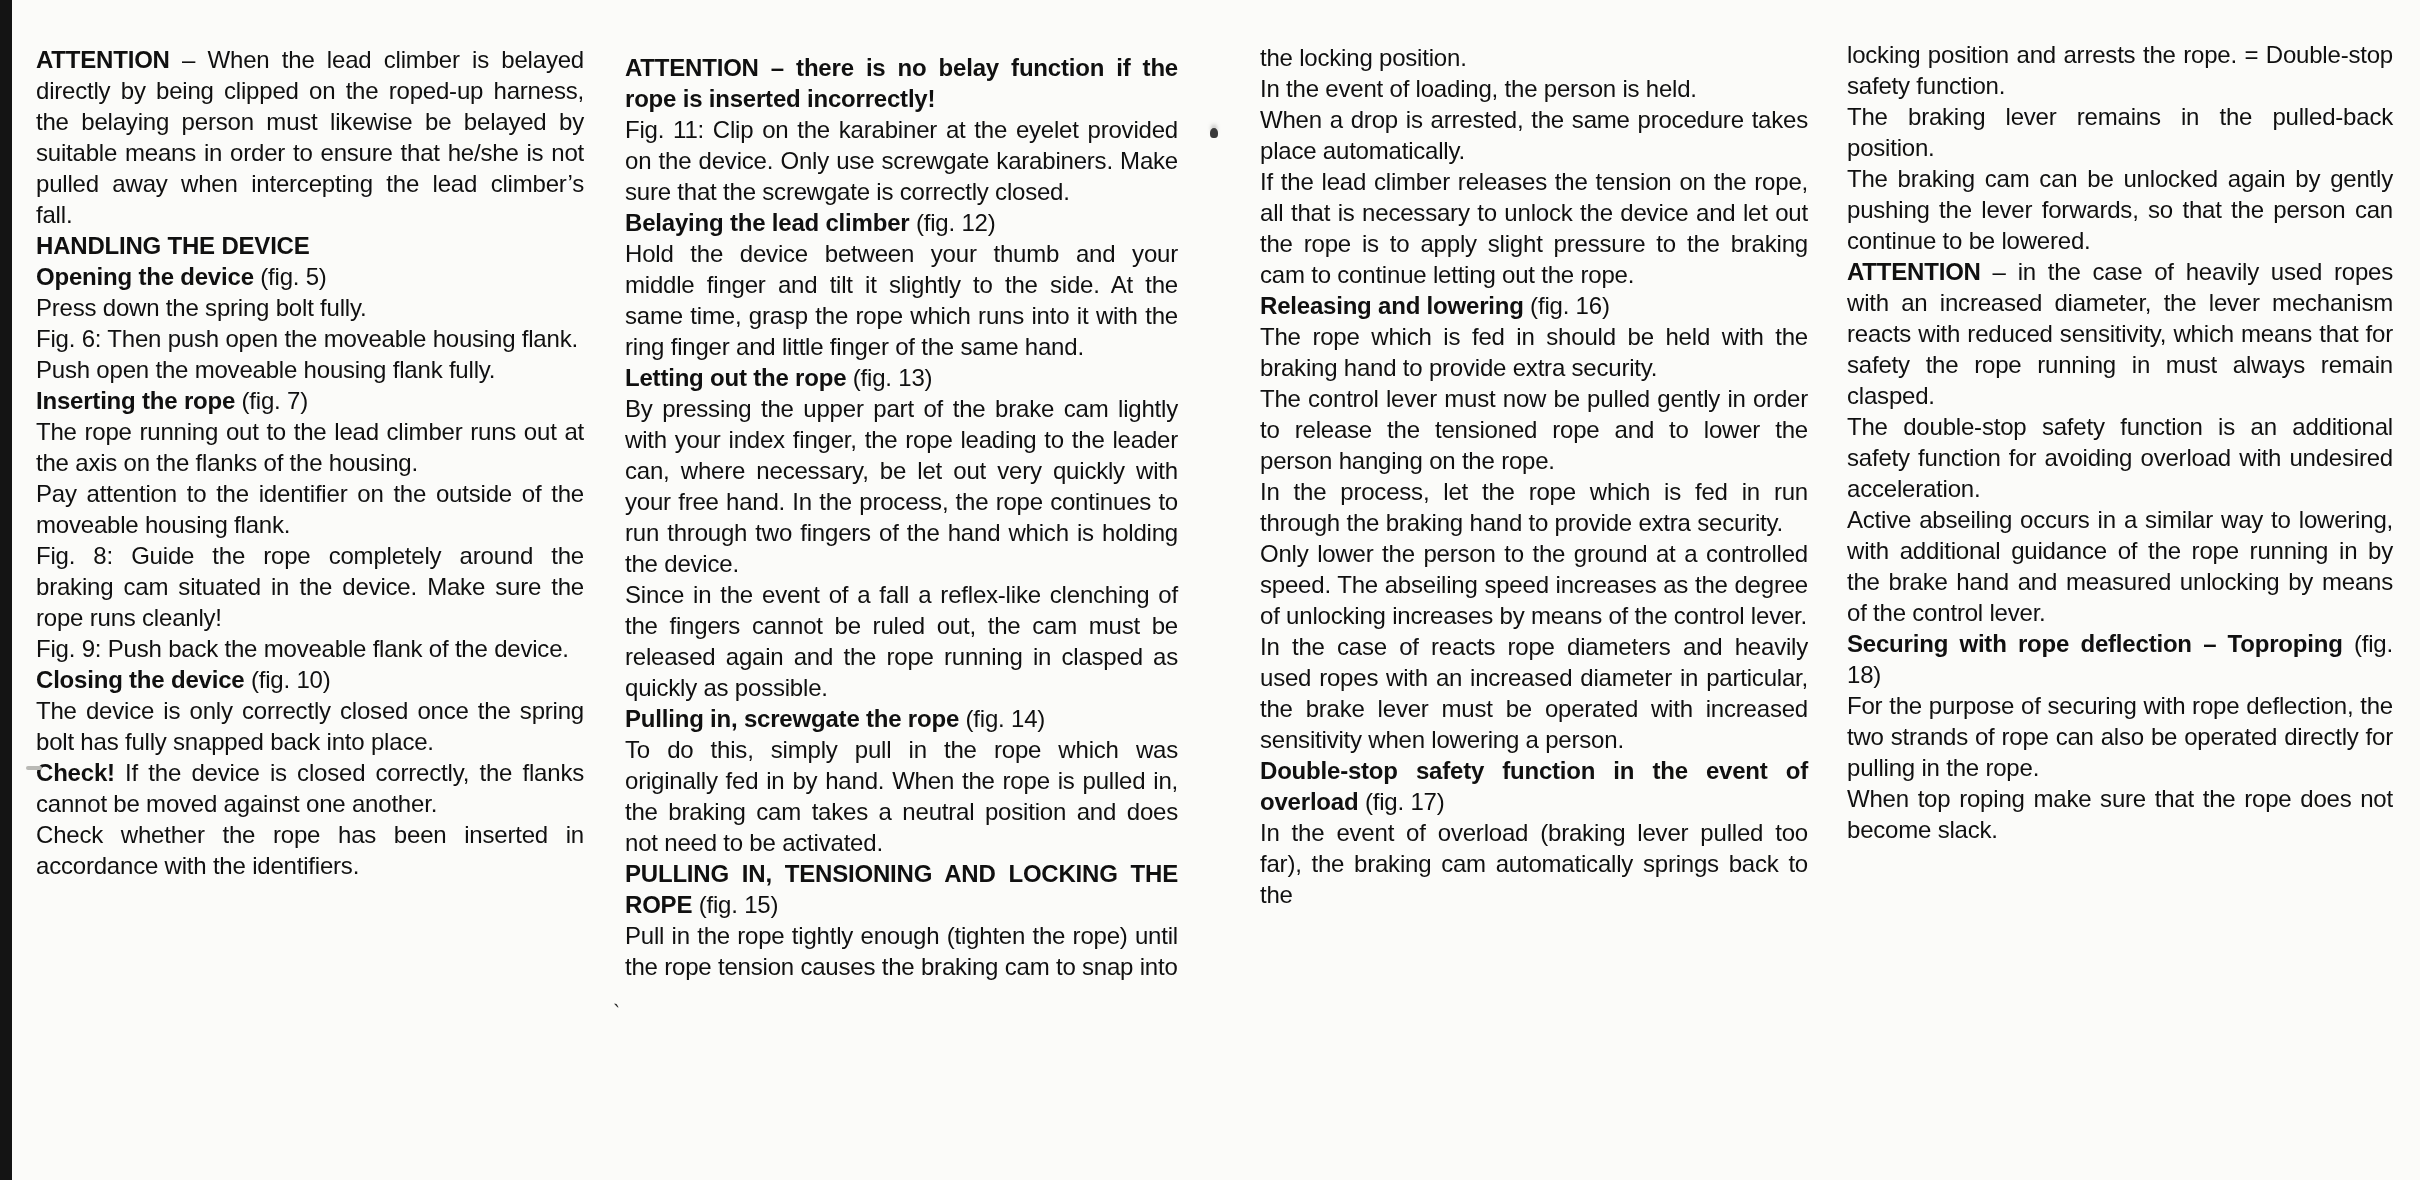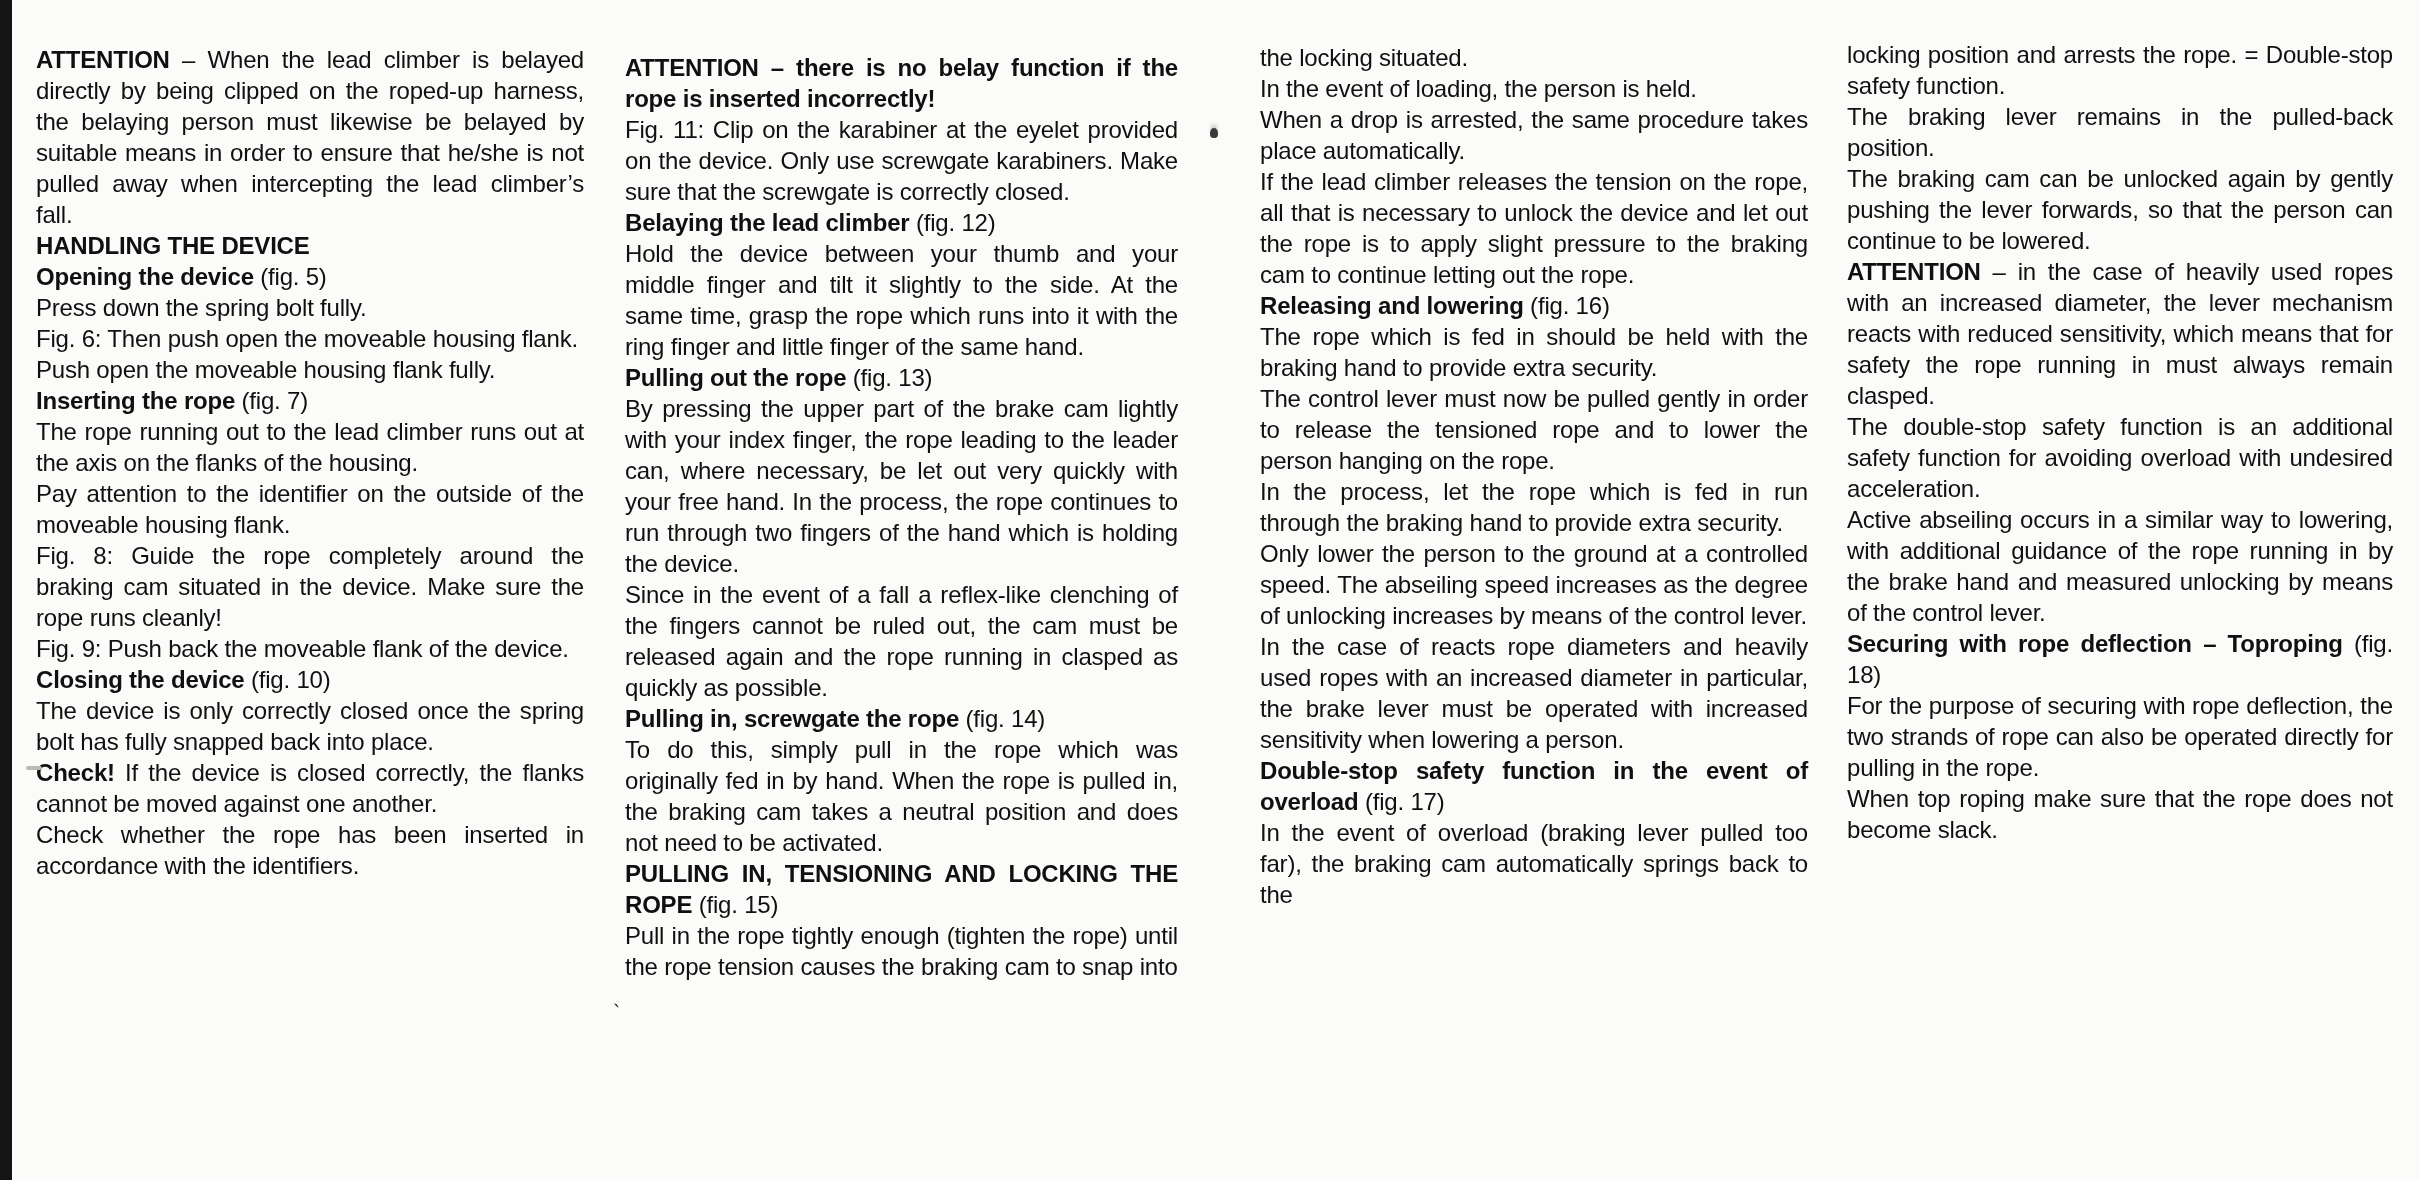--- a/index.html
+++ b/index.html
@@ -67,30 +67,30 @@
       <div class="block p"><span class="bold">Closing the device</span><span> (fig. 10)</span></div>
       <div class="block cont"><span>The device is only correctly closed once the spring bolt has fully snapped back into place.</span></div>
       <div class="block p"><span class="bold">Check!</span><span> If the device is closed correctly, the flanks cannot be moved against one another.</span></div>
       <div class="block cont"><span>Check whether the rope has been inserted in accordance with the identifiers.</span></div>
     </div>
   <div class="col" data-col="1">
       <div class="block p"><span class="bold">ATTENTION – there is no belay function if the rope is inserted incorrectly!</span></div>
       <div class="block p"><span>Fig. 11: Clip on the karabiner at the eyelet provided on the device. Only use screwgate karabiners. Make sure that the screwgate is correctly closed.</span></div>
       <div class="block p"><span class="bold">Belaying the lead climber</span><span> (fig. 12)</span></div>
       <div class="block cont"><span>Hold the device between your thumb and your middle finger and tilt it slightly to the side. At the same time, grasp the rope which runs into it with the ring finger and little finger of the same hand.</span></div>
-      <div class="block p"><span class="bold">Pulling out the rope</span><span> (fig. 13)</span></div>
+      <div class="block p"><span class="bold">Letting out the rope</span><span> (fig. 13)</span></div>
       <div class="block cont"><span>By pressing the upper part of the brake cam lightly with your index finger, the rope leading to the leader can, where necessary, be let out very quickly with your free hand. In the process, the rope continues to run through two fingers of the hand which is holding the device.</span></div>
       <div class="block p"><span>Since in the event of a fall a reflex-like clenching of the fingers cannot be ruled out, the cam must be released again and the rope running in clasped as quickly as possible.</span></div>
       <div class="block p"><span class="bold">Pulling in, screwgate the rope</span><span> (fig. 14)</span></div>
       <div class="block cont"><span>To do this, simply pull in the rope which was originally fed in by hand. When the rope is pulled in, the braking cam takes a neutral position and does not need to be activated.</span></div>
       <div class="block p"><span class="bold">PULLING IN, TENSIONING AND LOCKING THE ROPE</span><span> (fig. 15)</span></div>
       <div class="block cont"><span>Pull in the rope tightly enough (tighten the rope) until the rope tension causes the braking cam to snap into</span></div>
     </div>
   <div class="col" data-col="2">
-      <div class="block cont"><span>the locking situated.</span></div>
+      <div class="block cont"><span>the locking position.</span></div>
       <div class="block cont"><span>In the event of loading, the person is held.</span></div>
       <div class="block cont"><span>When a drop is arrested, the same procedure takes place automatically.</span></div>
       <div class="block p"><span>If the lead climber releases the tension on the rope, all that is necessary to unlock the device and let out the rope is to apply slight pressure to the braking cam to continue letting out the rope.</span></div>
       <div class="block p"><span class="bold">Releasing and lowering</span><span> (fig. 16)</span></div>
       <div class="block cont"><span>The rope which is fed in should be held with the braking hand to provide extra security.</span></div>
       <div class="block p"><span>The control lever must now be pulled gently in order to release the tensioned rope and to lower the person hanging on the rope.</span></div>
       <div class="block p"><span>In the process, let the rope which is fed in run through the braking hand to provide extra security.</span></div>
       <div class="block p"><span>Only lower the person to the ground at a controlled speed. The abseiling speed increases as the degree of unlocking increases by means of the control lever.</span></div>
       <div class="block p"><span>In the case of reacts rope diameters and heavily used ropes with an increased diameter in particular, the brake lever must be operated with increased sensitivity when lowering a person.</span></div>
       <div class="block p"><span class="bold">Double-stop safety function in the event of overload</span><span> (fig. 17)</span></div>

